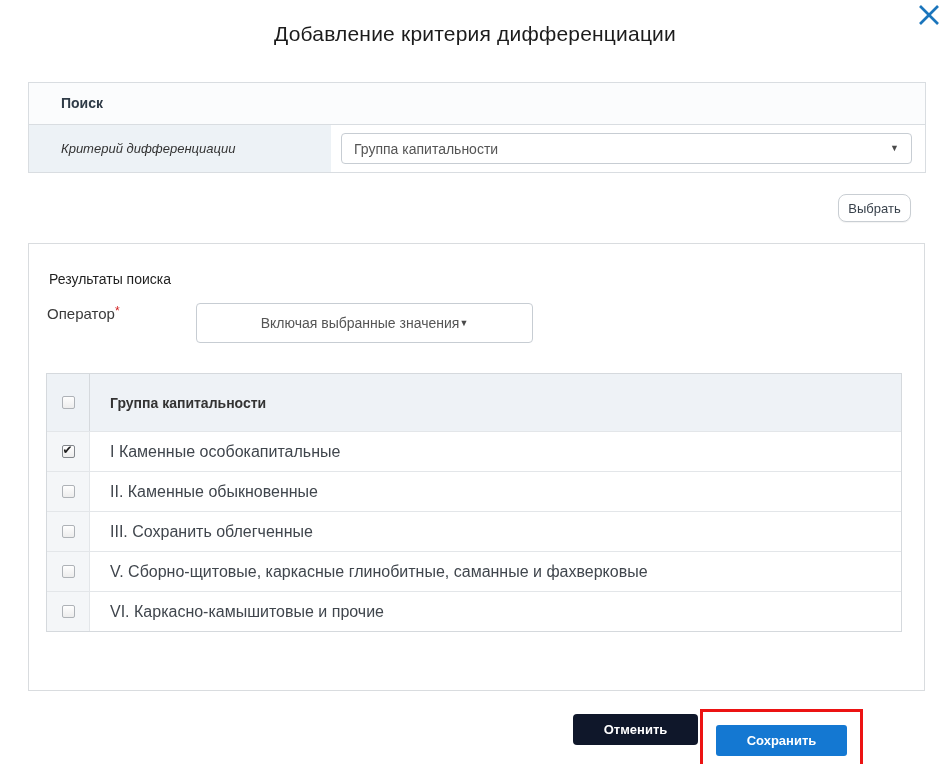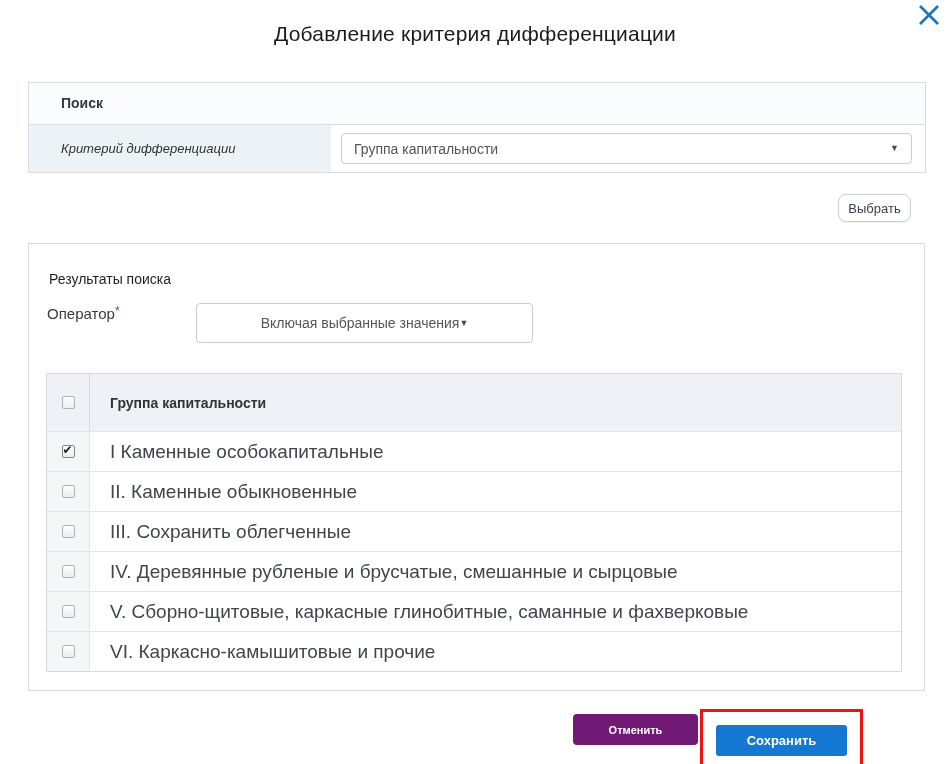--- a/index.html
+++ b/index.html
@@ -71,40 +71,40 @@
   }
   .t-row { display:flex; }
   .t-head { height:57px; background:#eef2f6; }
   .cb-cell {
     width:42px; flex:0 0 42px; display:flex; align-items:center; justify-content:center;
     border-right:1px solid #d5d9dd; cursor:pointer;
   }
   .t-head .label-cell { font-weight:bold; font-size:14px; color:#333; }
   .label-cell {
     flex:1; display:flex; align-items:center; padding-left:20px;
-    font-size:19px; color:#40464d;
+    font-size:16px; color:#40464d;
   }
   .t-body-row { height:39px; border-top:1px solid #e3e6e9; background:#fff; }
   .t-body-row .cb-cell { background:#f4f6f8; border-right:1px solid #e3e6e9; }
 
   .checkbox {
     width:13px; height:13px; border:1px solid #aeb2b7; border-radius:2px;
     background:linear-gradient(#fefefe,#ededed); position:relative; box-sizing:border-box;
   }
   .checkbox.checked { border-color:#83878c; }
   .checkbox.checked::after {
     content:"\2714"; position:absolute; left:0px; top:-3px;
     font-size:12px; color:#1e1e1e;
   }
 
   
   .cancel-btn {
     position:absolute; left:573px; top:714px; width:125px; height:31px;
-    background:#701a75; border:none; border-radius:4px;
-    color:#fff; font-family:inherit; font-size:11px; font-weight:bold; cursor:pointer;
+    background:#0f172a; border:none; border-radius:4px;
+    color:#fff; font-family:inherit; font-size:13px; font-weight:bold; cursor:pointer;
   }
   .save-annotation {
     position:absolute; left:700px; top:709px;
     border:3px solid #ec1313; padding:13px; background:#fff;
   }
   .save-btn {
     display:block; width:131px; height:31px;
     background:#1478d2; border:none; border-radius:3px;
     color:#fff; font-family:inherit; font-size:13px; font-weight:bold; cursor:pointer;
   }
@@ -170,26 +170,20 @@
     <div class="label-cell">II. Каменные обыкновенные</div>
   </div>
 
   <div class="t-row t-body-row">
     <div class="cb-cell">
       <span class="checkbox"></span>
     </div>
     <div class="label-cell">III. Сохранить облегченные</div>
   </div>
 
-  <div class="t-row t-body-row">
-    <div class="cb-cell">
-      <span class="checkbox"></span>
-    </div>
-    <div class="label-cell">IV. Деревянные рубленые и брусчатые, смешанные и сырцовые</div>
-  </div>
 
   <div class="t-row t-body-row">
     <div class="cb-cell">
       <span class="checkbox"></span>
     </div>
     <div class="label-cell">V. Сборно-щитовые, каркасные глинобитные, саманные и фахверковые</div>
   </div>
 
   <div class="t-row t-body-row">
     <div class="cb-cell">

